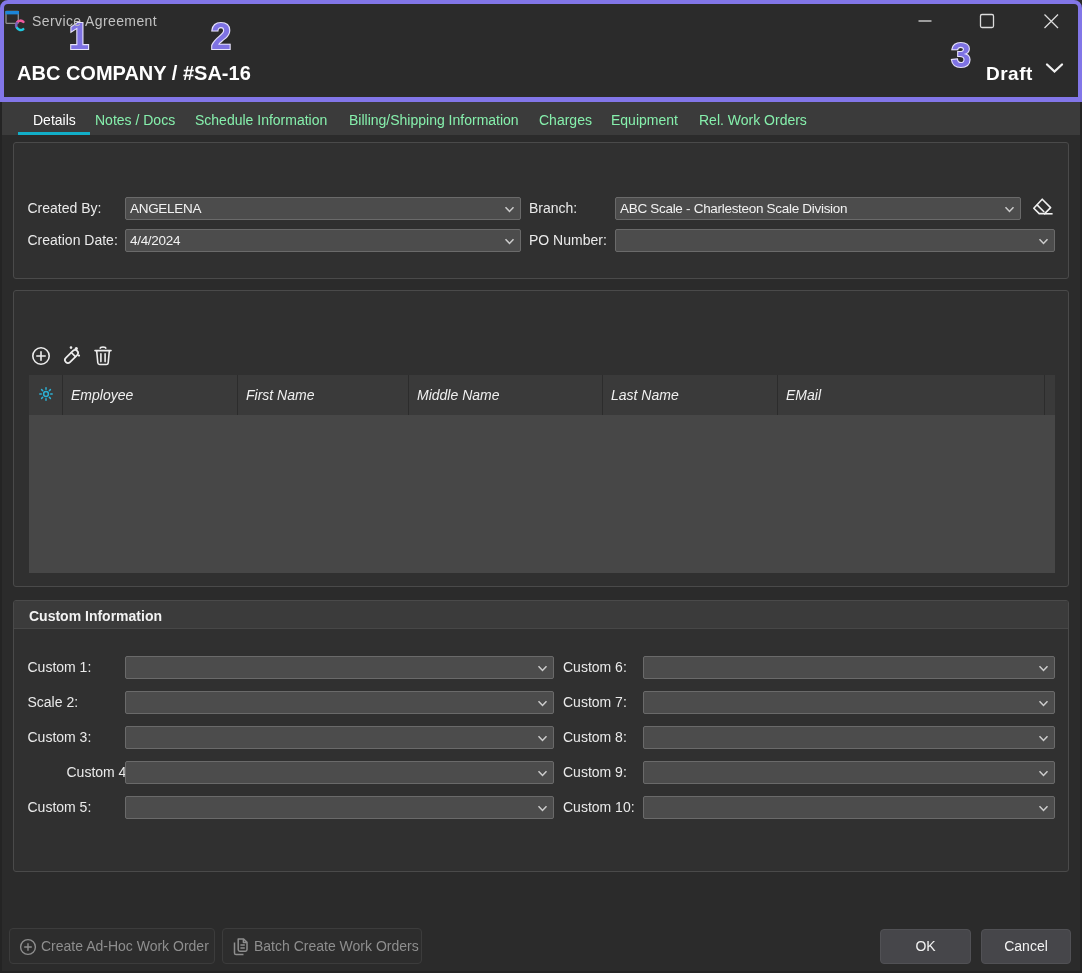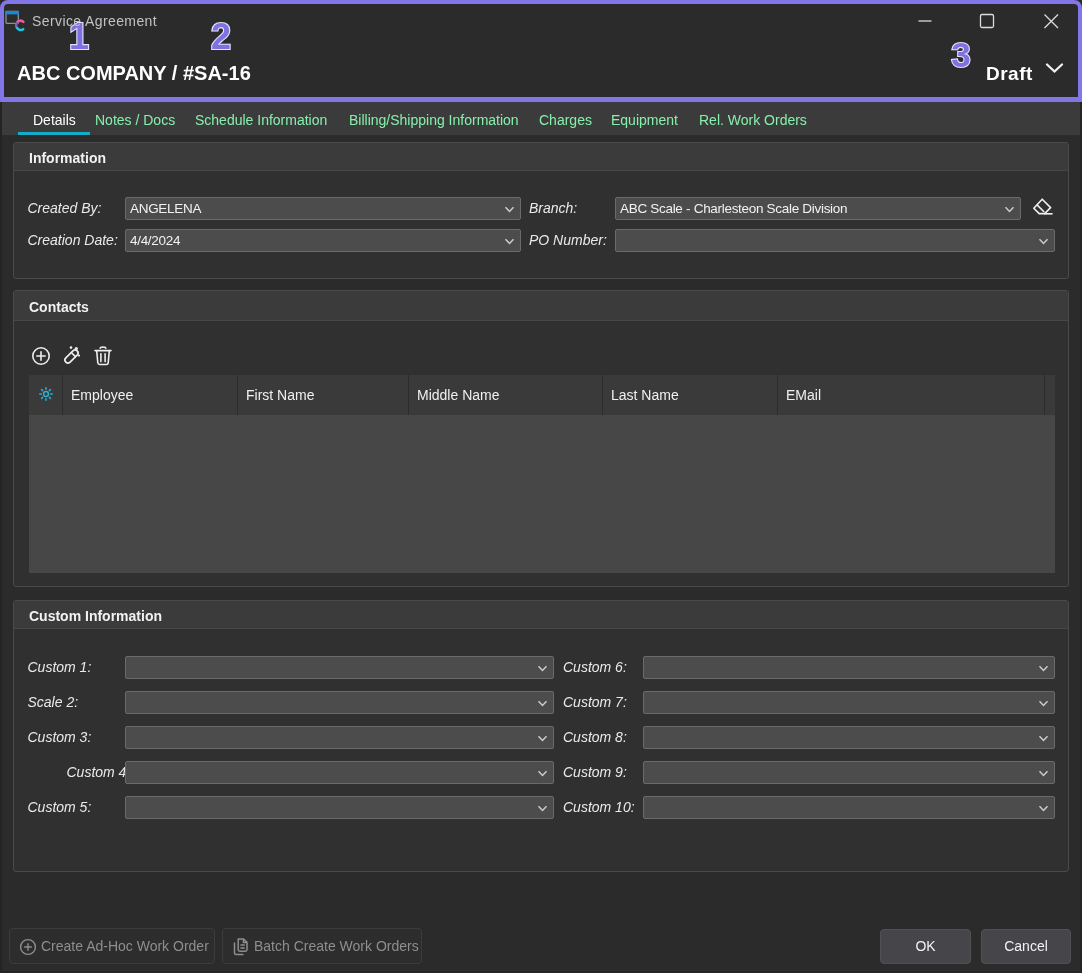--- a/index.html
+++ b/index.html
@@ -17,30 +17,30 @@
   .tabstrip { position:absolute; left:0; top:102px; width:1082px; height:33px; background:#3b3b3b; }
   .tab { position:absolute; top:0; height:33px; line-height:36px; font-size:14px; color:#86efac; white-space:nowrap; }
   .tab.sel { color:#ffffff; }
   .tabline { position:absolute; left:18px; top:30px; width:72px; height:3px; background:#12aec8; }
   
   .content { position:absolute; left:0; top:134px; width:1082px; height:839px; background:transparent; }
   .panel { position:absolute; left:13px; width:1056px; background:#303030; border:1px solid #4a4a4a; border-radius:3px; }
   .phead { position:absolute; left:0; top:0; width:100%; height:28px; background:#3b3b3b;
     border-bottom:1px solid #474747; border-radius:2px 2px 0 0;
     font-size:14px; font-weight:bold; color:#f2f2f2; line-height:31px; padding-left:15px; }
-  .lbl { position:absolute; font-size:14px; color:#eaeaea; white-space:nowrap;font-style:italic; }
+  .lbl { position:absolute; font-size:14px; color:#eaeaea; white-space:nowrap; }
   .dd { position:absolute; height:23px; background:#4c4c4c; border:1px solid #6a6a6a; border-radius:2px;
     font-size:13.5px; letter-spacing:-0.3px; color:#f2f2f2; line-height:21px; padding-left:4px; white-space:nowrap; overflow:hidden; }
   .dd svg { position:absolute; right:5px; top:6px; }
   
   #p-info    { top:8px;   height:137px; }
   #p-cont    { top:156px; height:297px; }
   #p-cust    { top:466px; height:272px; }
   
-  .grid { position:absolute; left:15px; top:84px; width:1026px; height:198px; }
+  .grid { position:absolute; left:15px; top:84px; width:1026px; height:198px;font-style:italic; }
   .ghead { position:absolute; left:0; top:0; width:1026px; height:40px; background:#3a3a3a; }
   .gbody { position:absolute; left:0; top:40px; width:1026px; height:158px; background:#474747; }
   .gcell { position:absolute; top:0; height:40px; font-size:14px; color:#f0f0f0; line-height:40px;
     border-right:1px solid #2c2c2c; padding-left:8px; }
   
   .bbtn { position:absolute; height:36px; border:1px solid #3c3c3c; border-radius:4px;
     color:#8e8e8e; font-size:14px; background:#2d2d2d; line-height:34px; white-space:nowrap; }
   .okbtn { position:absolute; height:35px; background:#46464a; border:1px solid #515155; border-radius:4px;
     color:#f2f2f2; font-size:14px; text-align:center; line-height:33px; }
   .cdl { left:111px; width:429px; }
@@ -88,21 +88,20 @@
     <span class="tab" style="left:349px;">Billing/Shipping Information</span>
     <span class="tab" style="left:539px;">Charges</span>
     <span class="tab" style="left:611px;">Equipment</span>
     <span class="tab" style="left:699px;">Rel. Work Orders</span>
     <div class="tabline"></div>
   </div>
 
   <div class="content">
 
     <div class="panel" id="p-info">
-      <div class="phead">Information</div>
       <div class="lbl" style="left:13.5px; top:57px;">Created By:</div>
       <div class="dd" style="left:111px; top:54px; width:396px;">ANGELENA
         <svg width="11" height="11" viewBox="0 0 11 11">
             <path d="M1.5 3.2 L5.5 7.4 L9.5 3.2" stroke="#cccccc" stroke-width="1.5" fill="none"></path>
           </svg>
       </div>
       <div class="lbl" style="left:515px; top:57px;">Branch:</div>
       <div class="dd" style="left:601px; top:54px; width:406px;">ABC Scale - Charlesteon Scale Division
         <svg width="11" height="11" viewBox="0 0 11 11">
             <path d="M1.5 3.2 L5.5 7.4 L9.5 3.2" stroke="#cccccc" stroke-width="1.5" fill="none"></path>
@@ -123,21 +122,20 @@
       </div>
       <div class="lbl" style="left:515px; top:89px;">PO Number:</div>
       <div class="dd" style="left:601px; top:86px; width:440px;">
         <svg width="11" height="11" viewBox="0 0 11 11">
             <path d="M1.5 3.2 L5.5 7.4 L9.5 3.2" stroke="#cccccc" stroke-width="1.5" fill="none"></path>
           </svg>
       </div>
     </div>
 
     <div class="panel" id="p-cont">
-      <div class="phead" style="height:30px; line-height:33px;">Contacts</div>
       <svg style="position:absolute;left:15px;top:51px;" width="110" height="28" viewBox="0 0 110 28">
         <g stroke="#ededed" stroke-width="1.6" fill="none" stroke-linecap="round">
           <circle cx="12" cy="14" r="8.2"></circle>
           <path d="M 7.8 14 H 16.2 M 12 9.8 V 18.2"></path>
         </g>
         <g stroke="#ededed" stroke-width="1.7" fill="none" stroke-linecap="round">
           <rect x="34.5" y="11.5" width="16" height="6" rx="3" transform="rotate(-45 42.5 14.5)"></rect>
           <path d="M 42.3 10.5 L 46.4 14.7"></path>
         </g>
         <g fill="#ededed">

